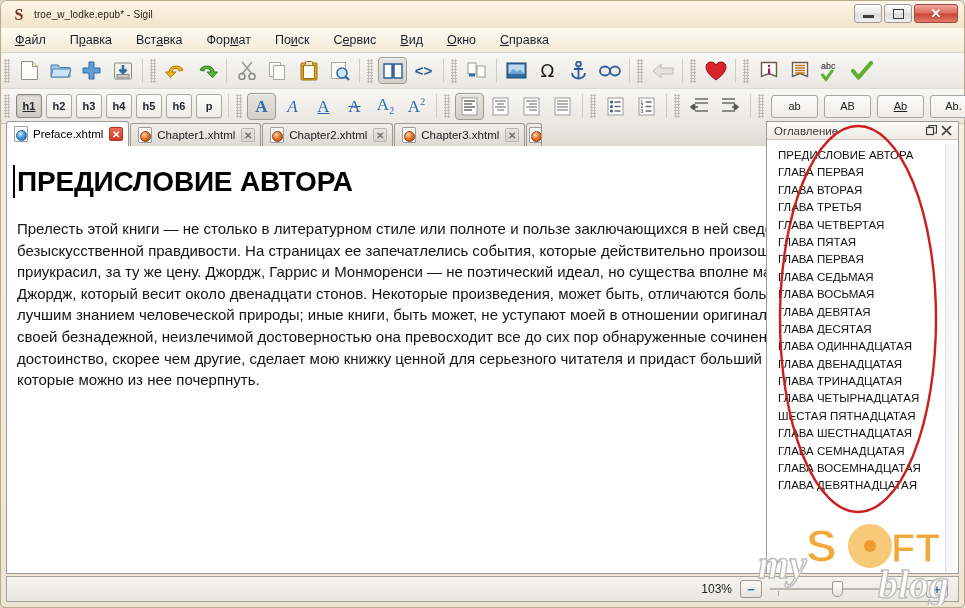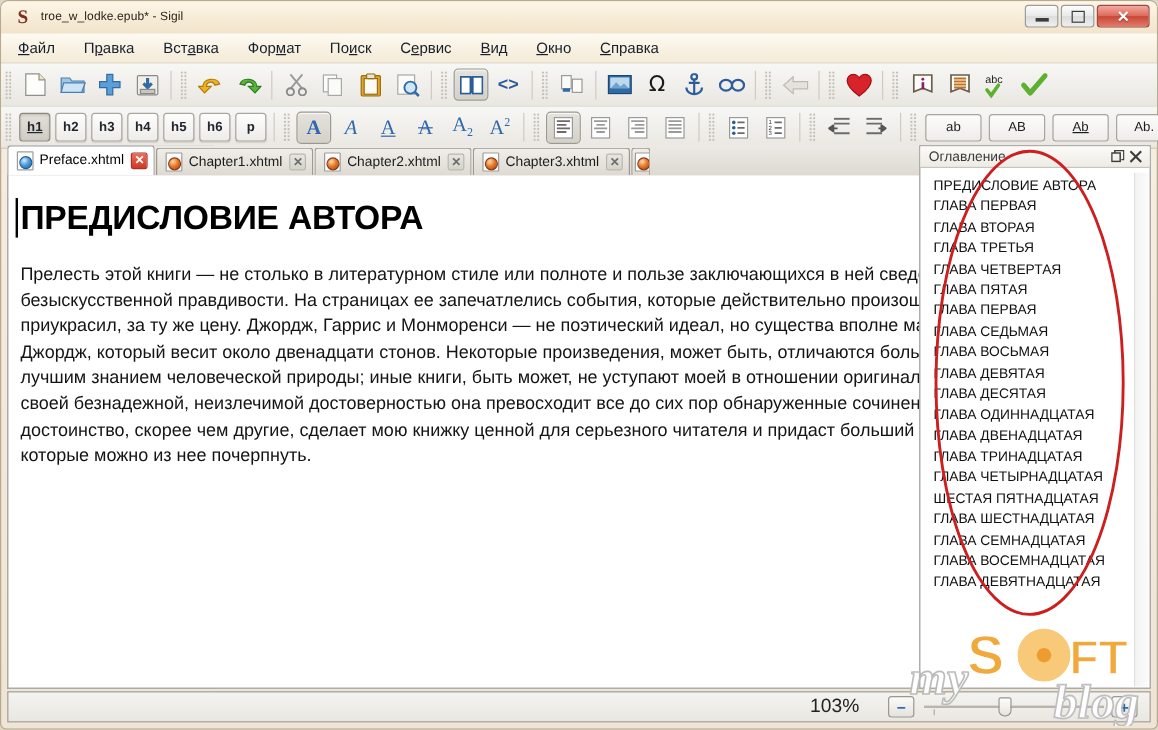--- a/index.html
+++ b/index.html
@@ -243,21 +243,21 @@
   }
   
   .annot{position:absolute;left:0;top:0;width:965px;height:608px;pointer-events:none;}
   
   .statusbar{
     position:absolute;left:5px;right:5px;bottom:5px;height:26px;
     background:linear-gradient(180deg,#f4f3f0 0%,#e9e7e1 100%);
     border:1px solid #a4a09a;box-sizing:border-box;display:flex;align-items:center;
   }
   .sb-left{flex:1;}
-  .zoomlabel{font-size:16px;color:#222;margin-right:24px;}
+  .zoomlabel{font-size:12px;color:#222;margin-right:8px;}
   .zoombtn{
     width:22px;height:18px;border:1px solid #9c9891;border-radius:3px;box-sizing:border-box;
     background:linear-gradient(180deg,#fbfbfa,#e4e2dd);
     display:flex;align-items:center;justify-content:center;margin-right:8px;
   }
   .zoombtn .pm{color:#2f6aa8;font-size:13px;font-weight:bold;line-height:1;}
   .slider{
     position:relative;width:150px;height:18px;margin-right:6px;display:flex;align-items:center;
   }
   .slider .track{position:absolute;left:0;right:0;top:8px;height:2px;background:#b9b5ae;}

